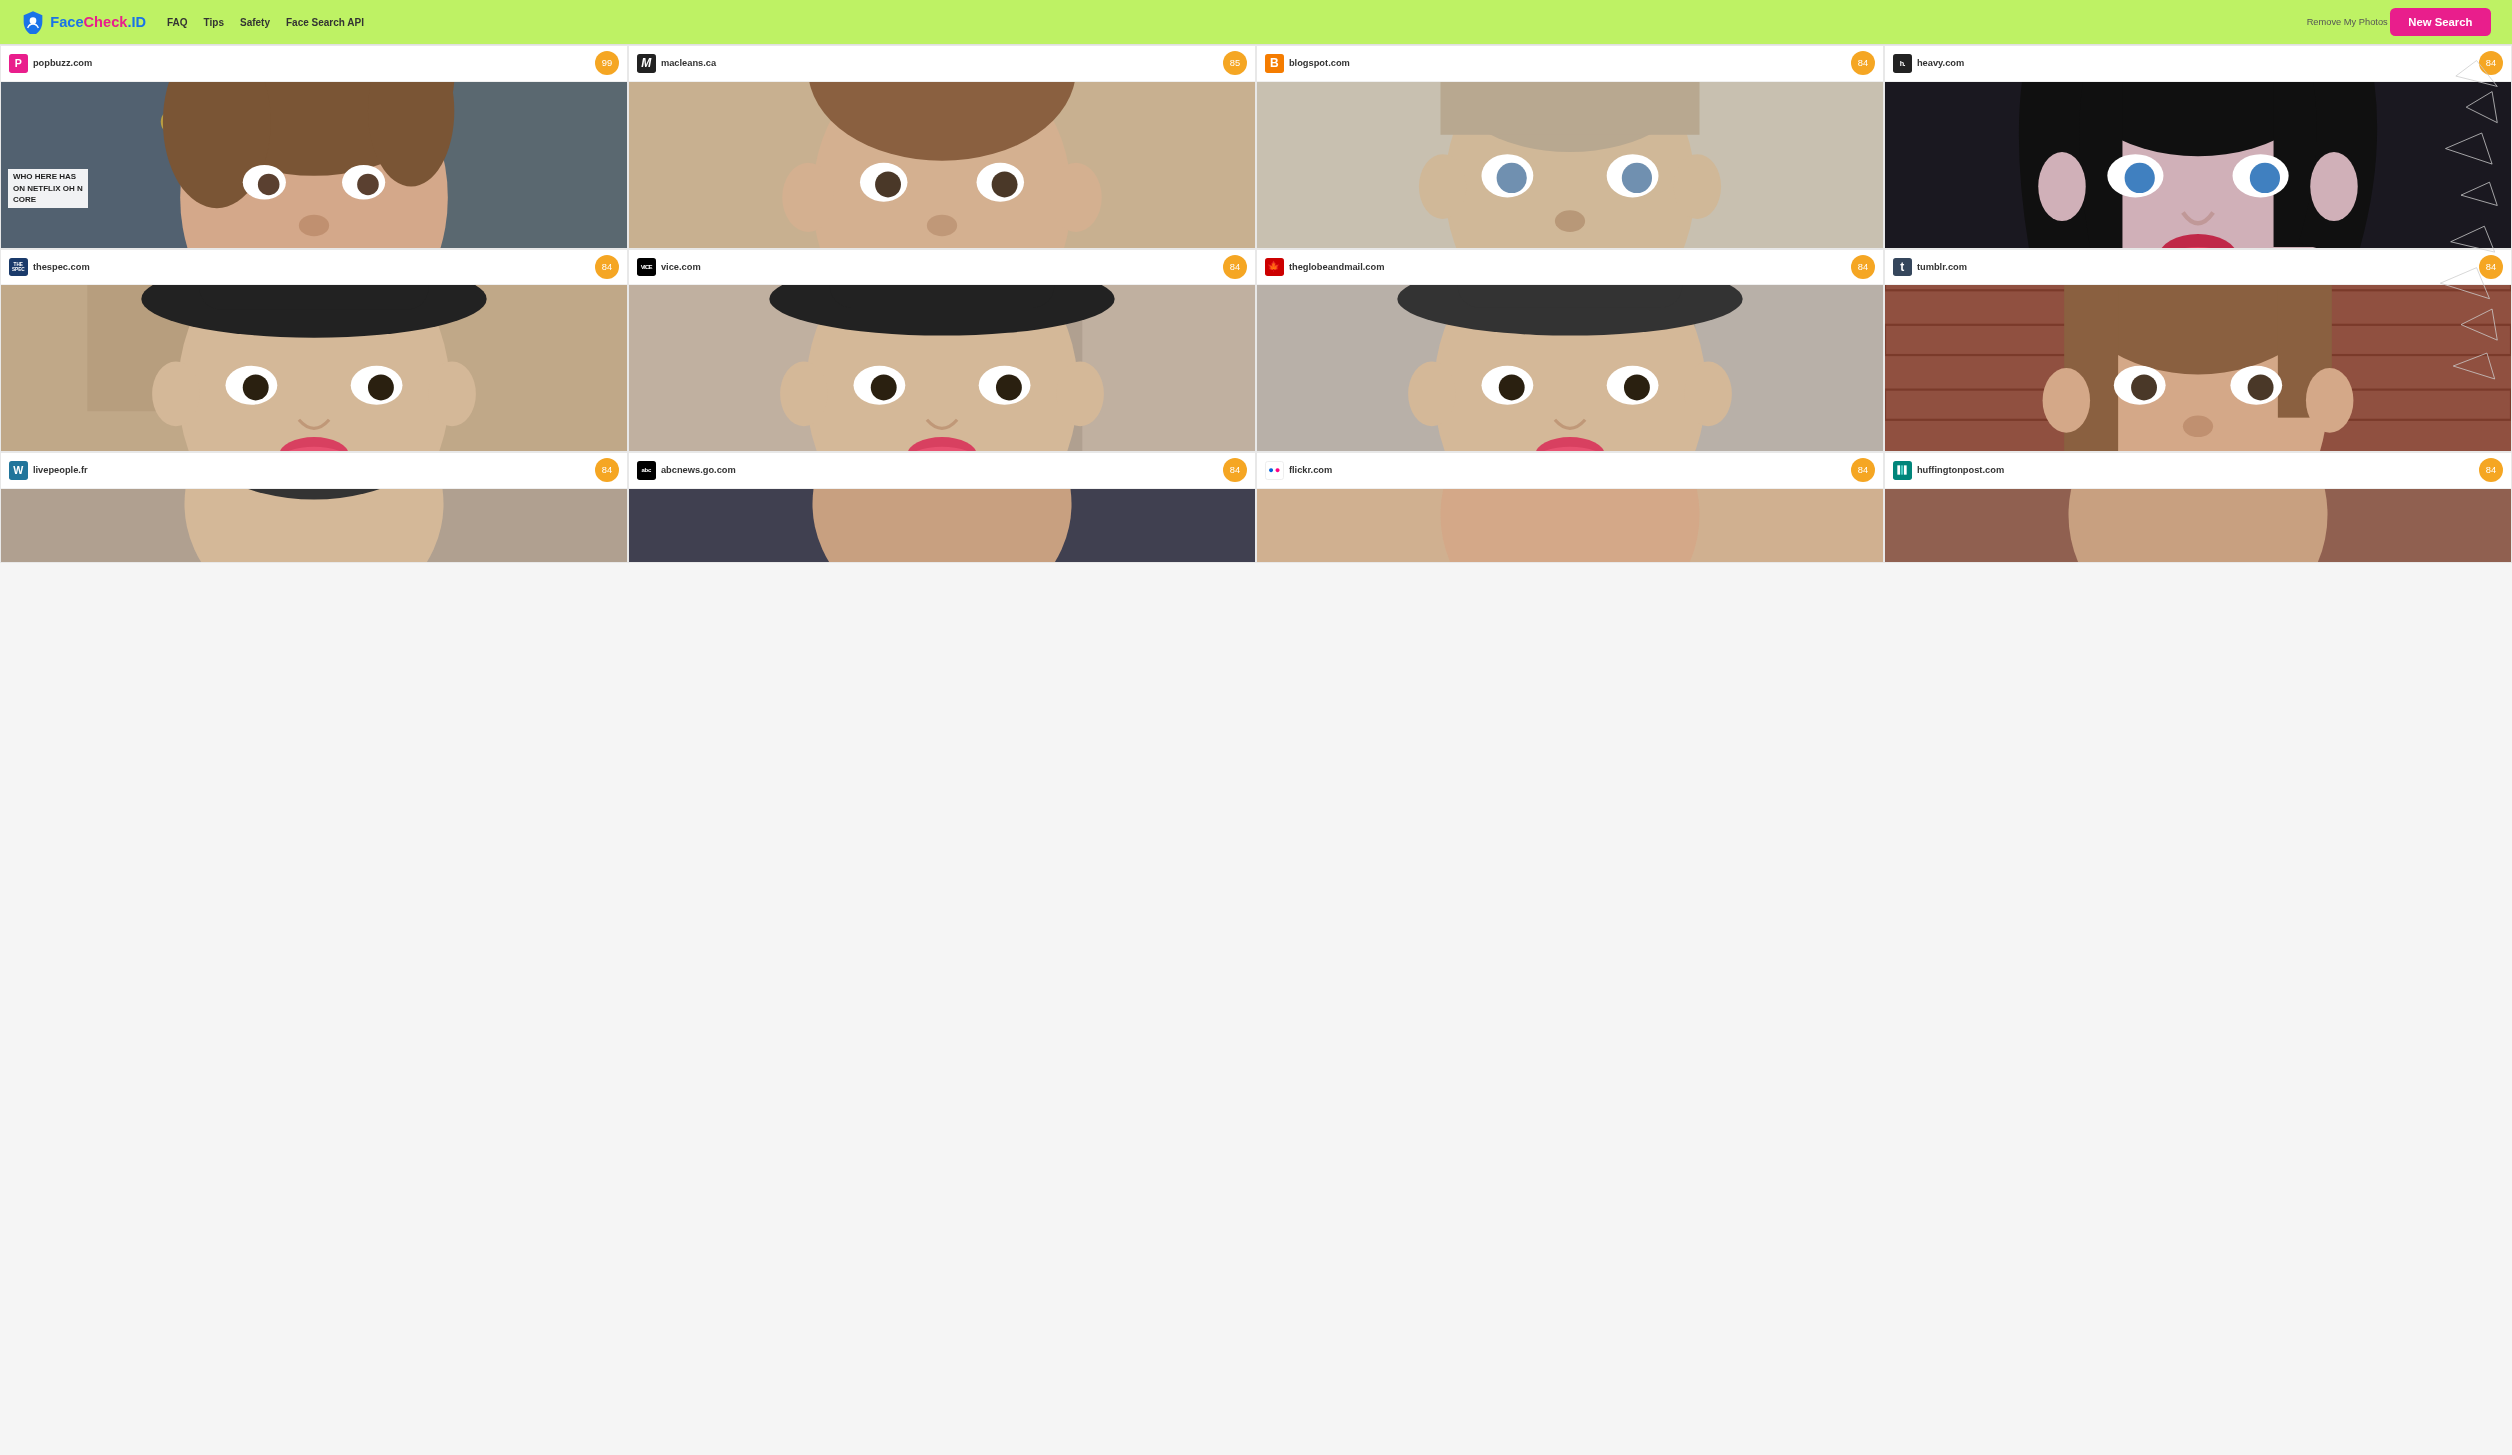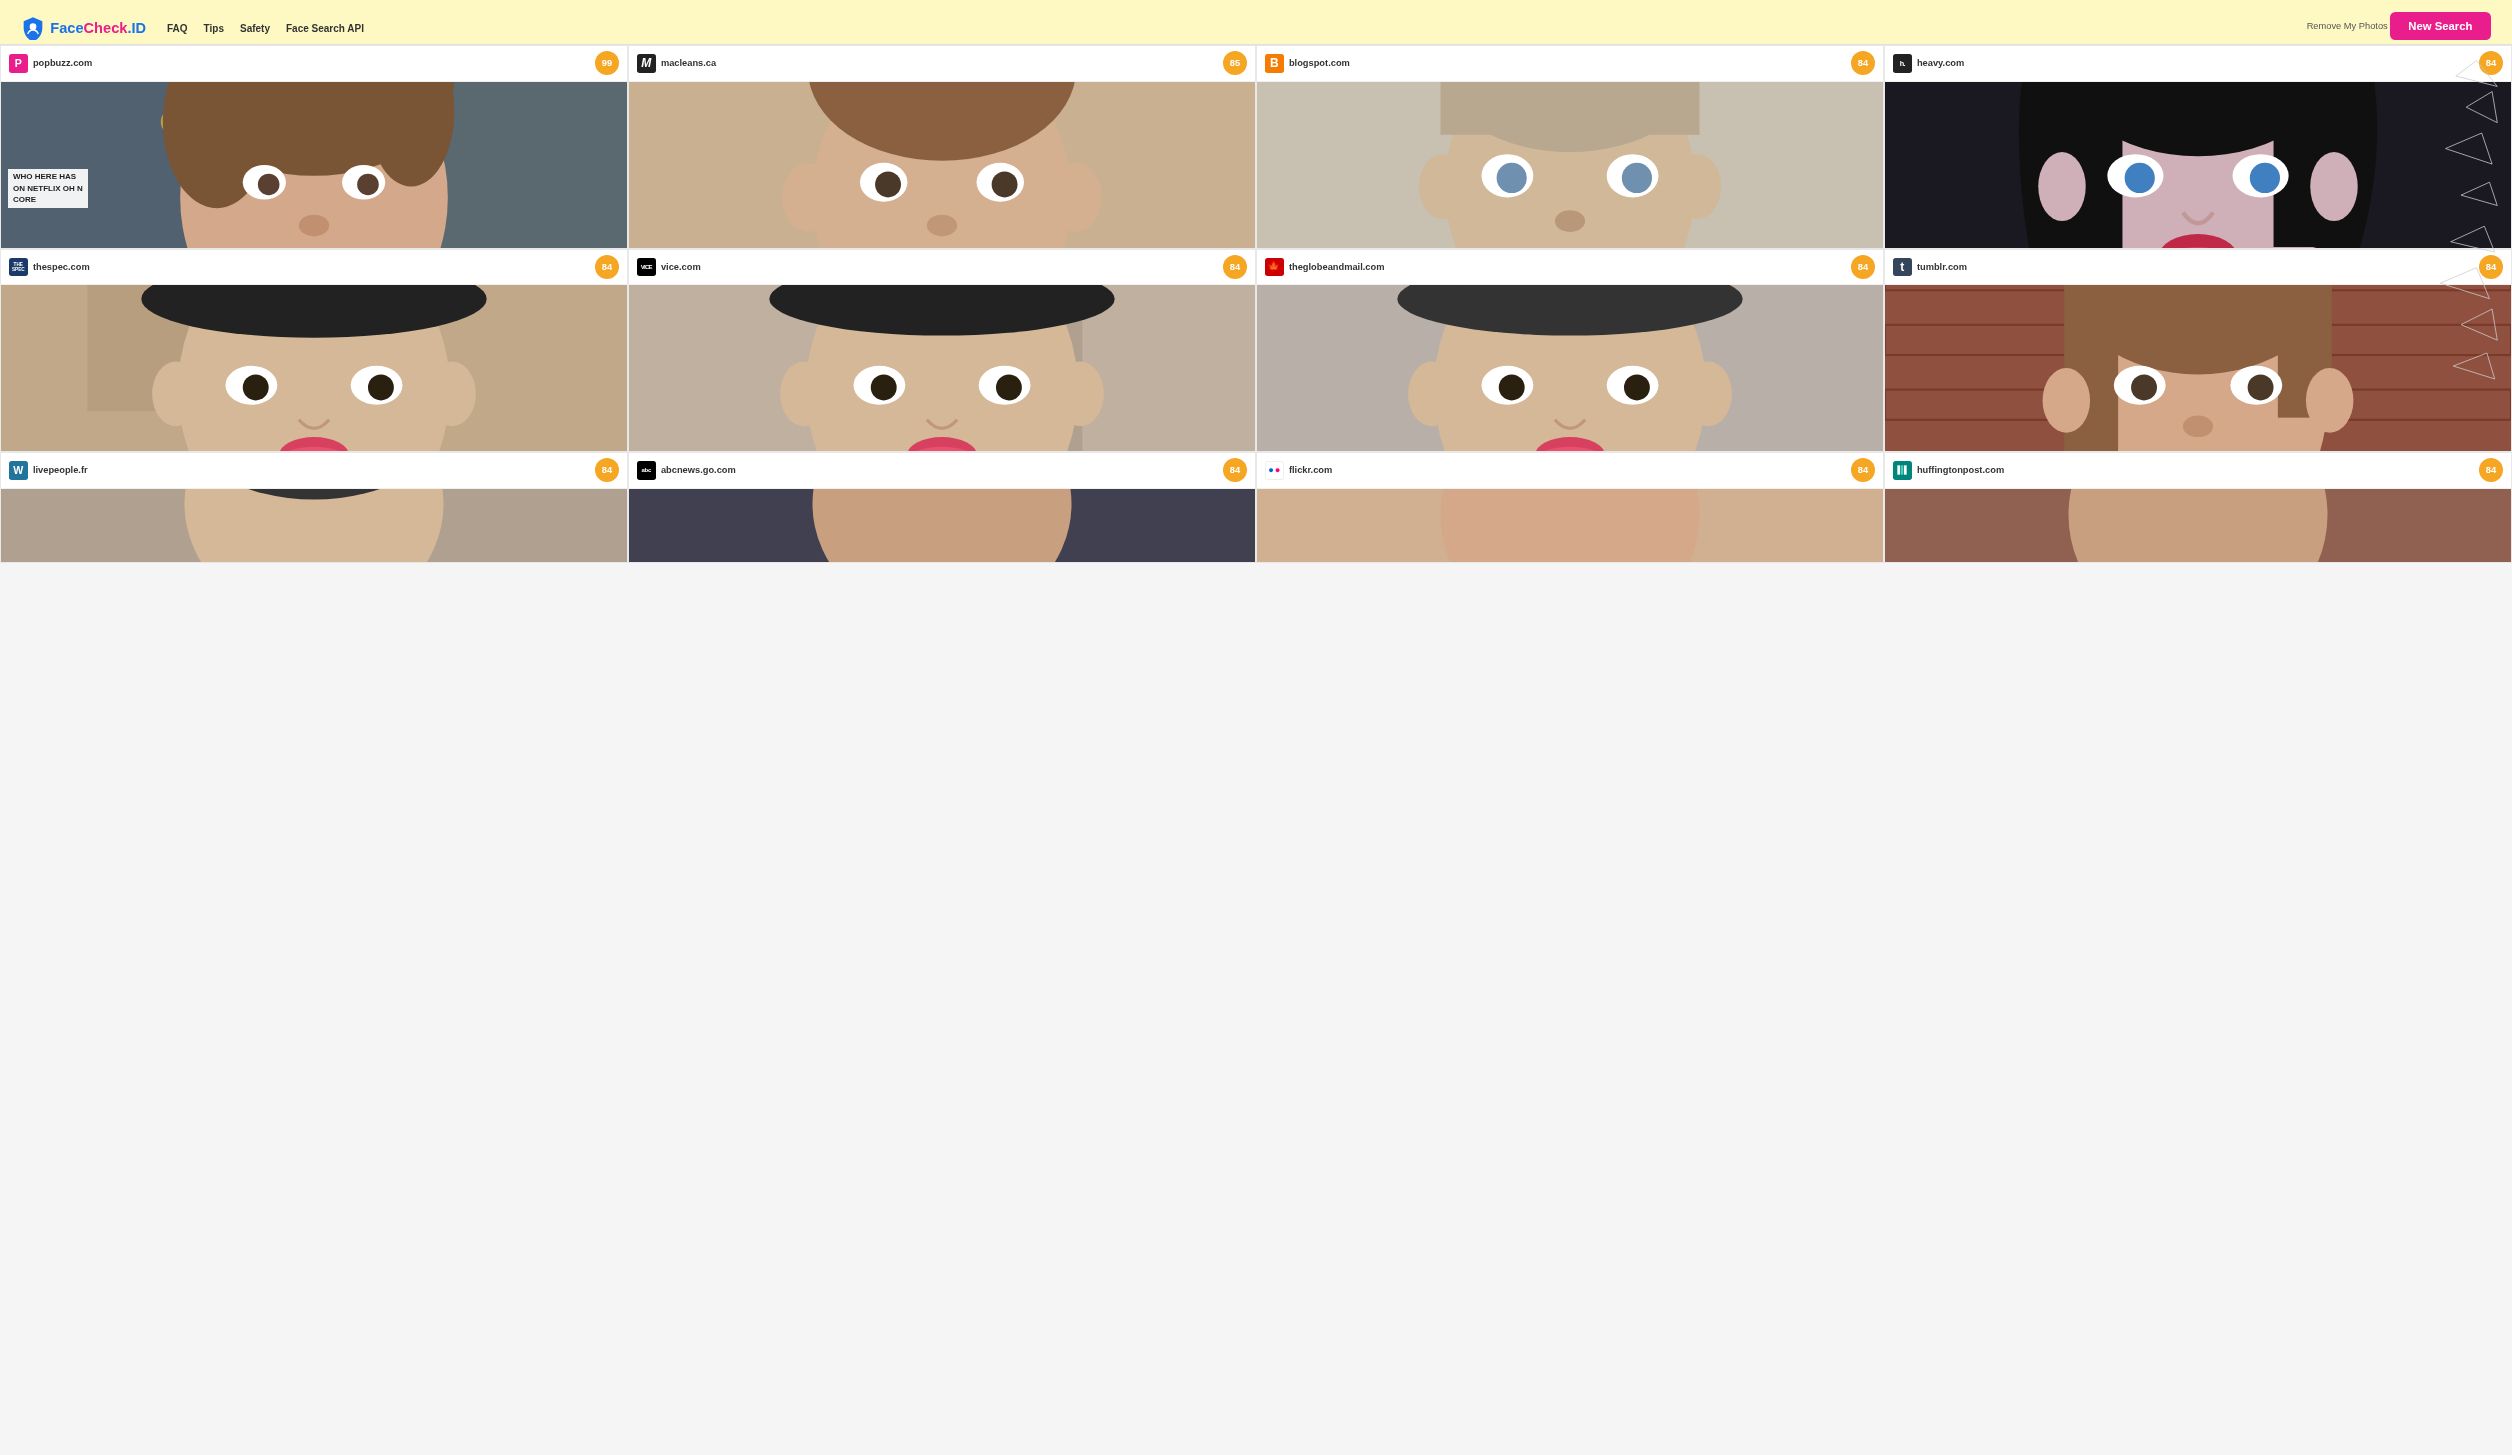--- a/index.html
+++ b/index.html
@@ -1,25 +1,25 @@
 <!DOCTYPE html>
 <html style="font-size:10.6px"><head>
   <meta charset="utf-8">
   <style>
     * { margin: 0; padding: 0; box-sizing: border-box; }
     body { font-family: Arial, sans-serif; background: #f5f5f5; overflow-x: hidden; }
 
     
     .header {
       display: flex;
-      align-items: flex-end;
+      align-items: center;
       justify-content: space-between;
-      padding: 4px 21px;
+      padding: 12px 21px;
       height: 45px;
-      background: #fef9c3;
+      background: #bef264;
       border-bottom: 0.7px solid #e0e0e0;
       position: relative;
       z-index: 10;
     }
     .header-left {
       display: flex;
       align-items: center;
       gap: 21px;
     }
     .logo {
@@ -127,21 +127,21 @@
 
     .score-badge {
       background: #f5a623;
       color: #fff;
       border-radius: 50%;
       width: 24px;
       height: 24px;
       display: flex;
       align-items: center;
       justify-content: center;
-      font-weight: 700;
+      font-weight: 400;
       font-size: 9.3px;
       flex-shrink: 0;
     }
 
     
     .decorative-triangles {
       position: absolute;
       right: 0;
       top: 0;
       width: 133px;

